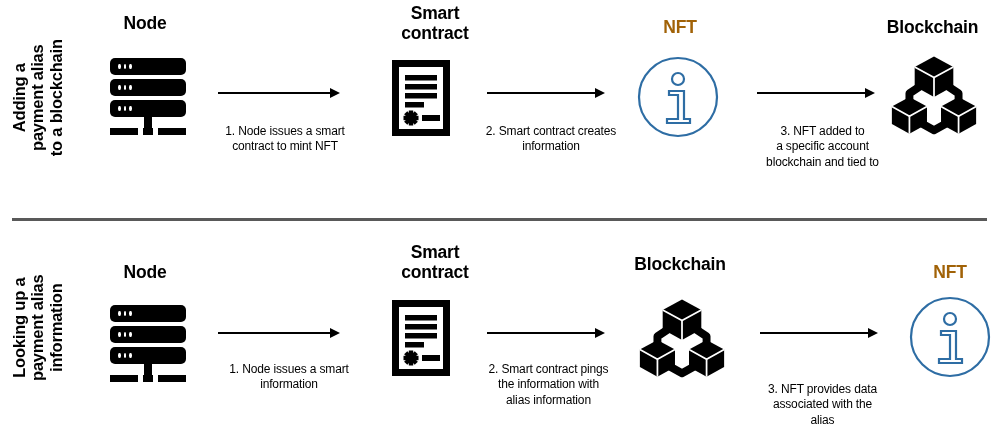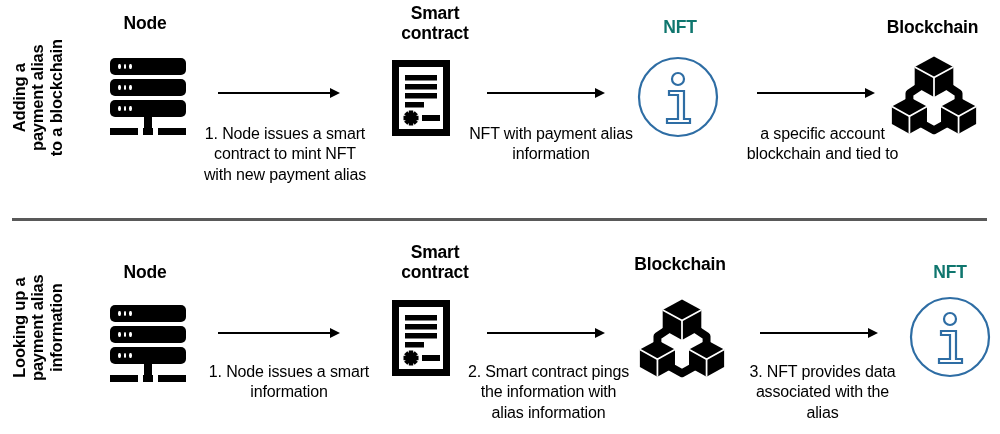--- a/index.html
+++ b/index.html
@@ -38,27 +38,27 @@
   
   .heading {
     position: absolute;
     font-weight: bold;
     font-size: 17.5px;
     line-height: 1.14;
     text-align: center;
     color: #000;
     letter-spacing: -0.2px;
   }
-  .heading.blue { color: #0f766e; }
+  .heading.blue { color: #a16207; }
   .heading .ln { display: block; text-align: center; }
 
   
   .caption {
     position: absolute;
-    font-size: 16px;
+    font-size: 12px;
     line-height: 1.28;
     text-align: center;
     color: #000;
     letter-spacing: -0.15px;
   }
   .caption .ln { display: block; }
 
   
   .arrow { position: absolute; }
 
@@ -163,21 +163,20 @@
   </div>
 
   <svg class="arrow" style="left:218px; top:85px;" width="122" height="16" viewBox="0 0 122 16">
     <line x1="0" y1="8" x2="112" y2="8" stroke="#000" stroke-width="2.2"></line>
     <polygon points="112,3 122,8 112,13" fill="#000"></polygon>
   </svg>
 
   <div class="caption" style="left:190px; top:124px; width:190px;">
     <span class="ln">1. Node issues a smart</span>
     <span class="ln">contract to mint NFT</span>
-    <span class="ln">with new payment alias</span>
   </div>
 
   <svg class="icon" style="left:390px; top:58px;" width="62" height="80" viewBox="0 0 62 80">
     <rect x="2" y="2" width="58" height="76" fill="#000"></rect>
     <rect x="9" y="9" width="44" height="62" fill="#fff"></rect>
     <rect x="15" y="17" width="32" height="5.5" fill="#000"></rect>
     <rect x="15" y="26" width="32" height="5.5" fill="#000"></rect>
     <rect x="15" y="35" width="32" height="5.5" fill="#000"></rect>
     <rect x="15" y="44" width="19" height="5.5" fill="#000"></rect>
     <g fill="#000" transform="translate(21,60)">
@@ -188,36 +187,37 @@
     </g>
     <rect x="32" y="57" width="18" height="6" fill="#000"></rect>
   </svg>
 
   <svg class="arrow" style="left:487px; top:85px;" width="118" height="16" viewBox="0 0 118 16">
     <line x1="0" y1="8" x2="108" y2="8" stroke="#000" stroke-width="2.2"></line>
     <polygon points="108,3 118,8 108,13" fill="#000"></polygon>
   </svg>
 
   <div class="caption" style="left:452px; top:124px; width:198px;">
-    <span class="ln">NFT with payment alias</span>
+    <span class="ln">2. Smart contract creates</span>
     <span class="ln">information</span>
   </div>
 
   <svg class="icon" style="left:636px; top:55px;" width="84" height="84" viewBox="0 0 84 84">
     <circle cx="42" cy="42" r="39" fill="none" stroke="#2E6DA4" stroke-width="2.2"></circle>
     <circle cx="42" cy="24" r="6" fill="none" stroke="#2E6DA4" stroke-width="2.2"></circle>
     <path d="M33 36 H48 V64 H54 V68 H31 V64 H42 V40 H33 Z" fill="none" stroke="#2E6DA4" stroke-width="2.2" stroke-linejoin="miter"></path>
   </svg>
 
   <svg class="arrow" style="left:757px; top:85px;" width="118" height="16" viewBox="0 0 118 16">
     <line x1="0" y1="8" x2="108" y2="8" stroke="#000" stroke-width="2.2"></line>
     <polygon points="108,3 118,8 108,13" fill="#000"></polygon>
   </svg>
 
   <div class="caption" style="left:735px; top:124px; width:175px;">
+    <span class="ln">3. NFT added to</span>
     <span class="ln">a specific account</span>
     <span class="ln">blockchain and tied to</span>
   </div>
 
   <svg class="icon" style="left:890px; top:53px;" width="88" height="86" viewBox="0 0 100 98">
 
     <path d="M34 38 L22 46 L22 64" fill="none" stroke="#000" stroke-width="9" stroke-linecap="round" stroke-linejoin="round"></path>
     <path d="M66 38 L78 46 L78 64" fill="none" stroke="#000" stroke-width="9" stroke-linecap="round" stroke-linejoin="round"></path>
     <path d="M32 78 L50 88 L68 78" fill="none" stroke="#000" stroke-width="9" stroke-linecap="round" stroke-linejoin="round"></path>
 
@@ -361,21 +361,21 @@
       <polyline points="58,61 78,72 98,61" fill="none" stroke="#fff" stroke-width="2"></polyline>
       <line x1="78" y1="72" x2="78" y2="92" stroke="#fff" stroke-width="2"></line>
     </g>
   </svg>
 
   <svg class="arrow" style="left:760px; top:325px;" width="118" height="16" viewBox="0 0 118 16">
     <line x1="0" y1="8" x2="108" y2="8" stroke="#000" stroke-width="2.2"></line>
     <polygon points="108,3 118,8 108,13" fill="#000"></polygon>
   </svg>
 
-  <div class="caption" style="left:735px; top:362px; width:175px;">
+  <div class="caption" style="left:735px; top:382px; width:175px;">
     <span class="ln">3. NFT provides data</span>
     <span class="ln">associated with the</span>
     <span class="ln">alias</span>
   </div>
 
   <svg class="icon" style="left:908px; top:295px;" width="84" height="84" viewBox="0 0 84 84">
     <circle cx="42" cy="42" r="39" fill="none" stroke="#2E6DA4" stroke-width="2.2"></circle>
     <circle cx="42" cy="24" r="6" fill="none" stroke="#2E6DA4" stroke-width="2.2"></circle>
     <path d="M33 36 H48 V64 H54 V68 H31 V64 H42 V40 H33 Z" fill="none" stroke="#2E6DA4" stroke-width="2.2" stroke-linejoin="miter"></path>
   </svg>

